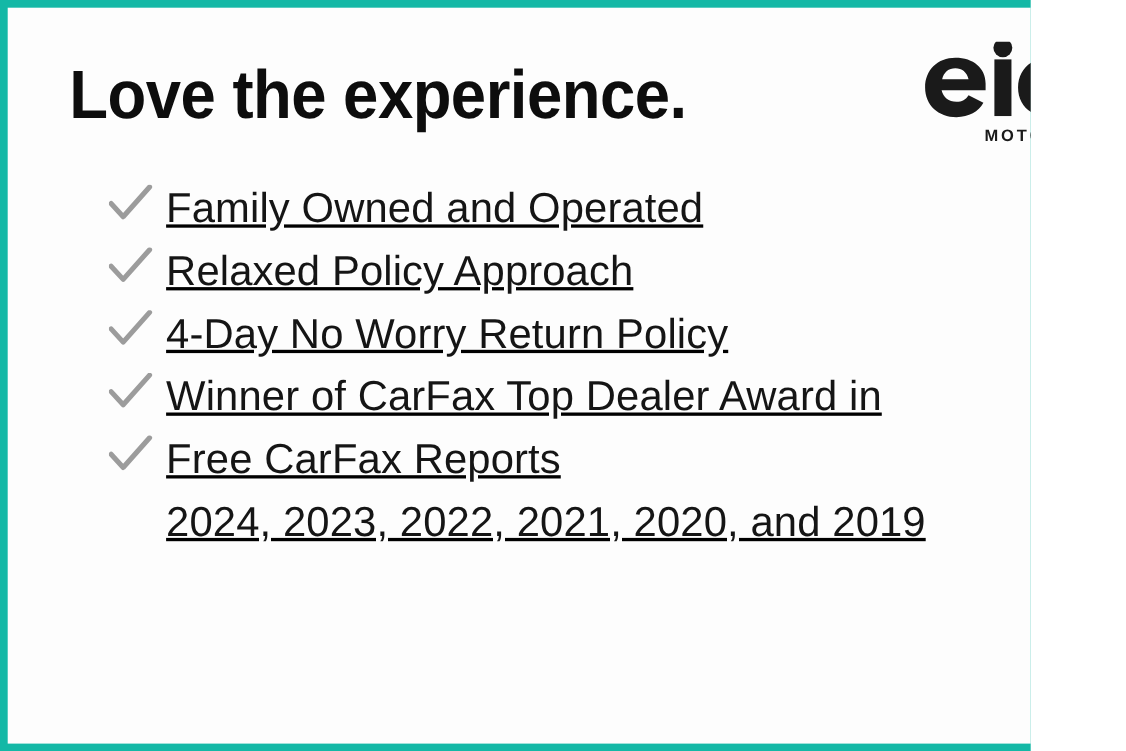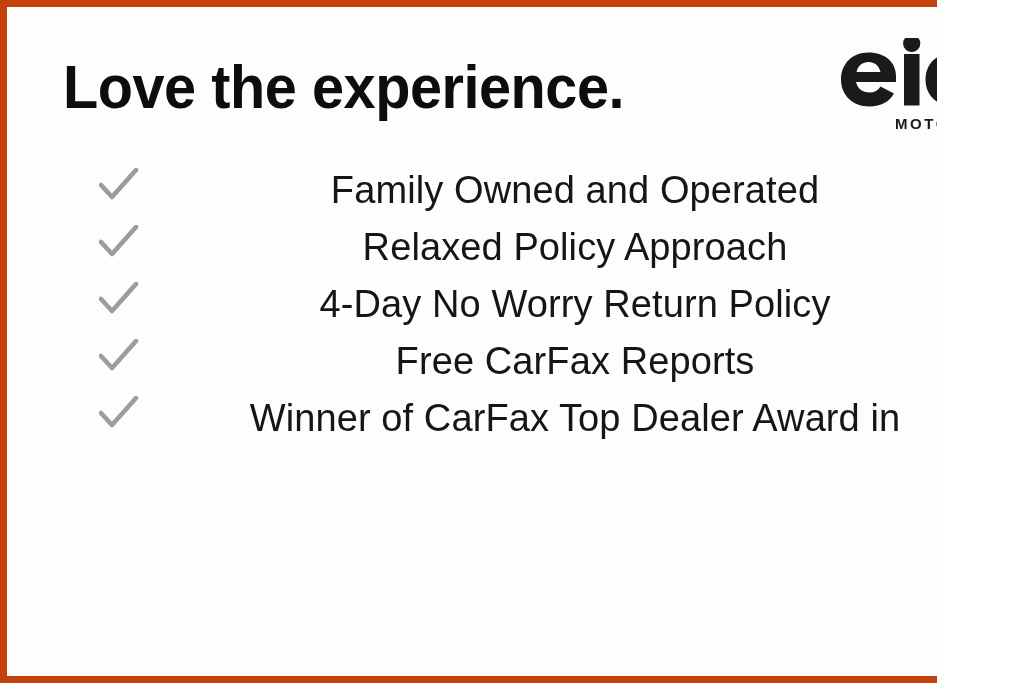--- a/index.html
+++ b/index.html
@@ -6,24 +6,23 @@
   html, body {
     margin: 0;
     padding: 0;
     background: #ffffff;
   }
   .ad-frame {
     position: relative;
     width: 937px;
     height: 683px;
     box-sizing: border-box;
-    background: #c2410c;
+    background: #14b8a6;
     overflow: hidden;
     font-family: "Liberation Sans", sans-serif;
-    text-align: center;
   }
   .ad-inner {
     position: absolute;
     left: 7px;
     top: 7px;
     width: 1013px;
     height: 669px;
     background: #fdfdfd;
     box-sizing: border-box;
     overflow: hidden;
@@ -65,20 +64,21 @@
     color: #1a1a1a;
     white-space: nowrap;
   }
 
   
   .benefits {
     position: absolute;
     left: 92px;
     top: 155px;
     width: 900px;
+    text-decoration: underline;
   }
   .benefit-row {
     display: flex;
     align-items: flex-start;
     height: 57px;
   }
   .check-icon {
     flex: 0 0 auto;
     width: 52px;
     padding-top: 6px;
@@ -164,28 +164,29 @@
         </span>
         <span class="benefit-text">4-Day No Worry Return Policy</span>
       </div>
 
       <div class="benefit-row">
         <span class="check-icon">
           <svg width="40" height="34" viewBox="0 0 40 34">
             <path d="M2 17 L13 29 L37 2" fill="none" stroke="#9c9c9c" stroke-width="4.6" stroke-linecap="round" stroke-linejoin="round"></path>
           </svg>
         </span>
-        <span class="benefit-text">Free CarFax Reports</span>
+        <span class="benefit-text">Winner of CarFax Top Dealer Award in</span>
       </div>
 
       <div class="benefit-row">
         <span class="check-icon">
           <svg width="40" height="34" viewBox="0 0 40 34">
             <path d="M2 17 L13 29 L37 2" fill="none" stroke="#9c9c9c" stroke-width="4.6" stroke-linecap="round" stroke-linejoin="round"></path>
           </svg>
         </span>
-        <span class="benefit-text">Winner of CarFax Top Dealer Award in</span>
+        <span class="benefit-text">Free CarFax Reports</span>
       </div>
 
+      <div class="benefit-cont">2024, 2023, 2022, 2021, 2020, and 2019</div>
 
     </div>
   </div>
 </div>
 
 </body></html>

